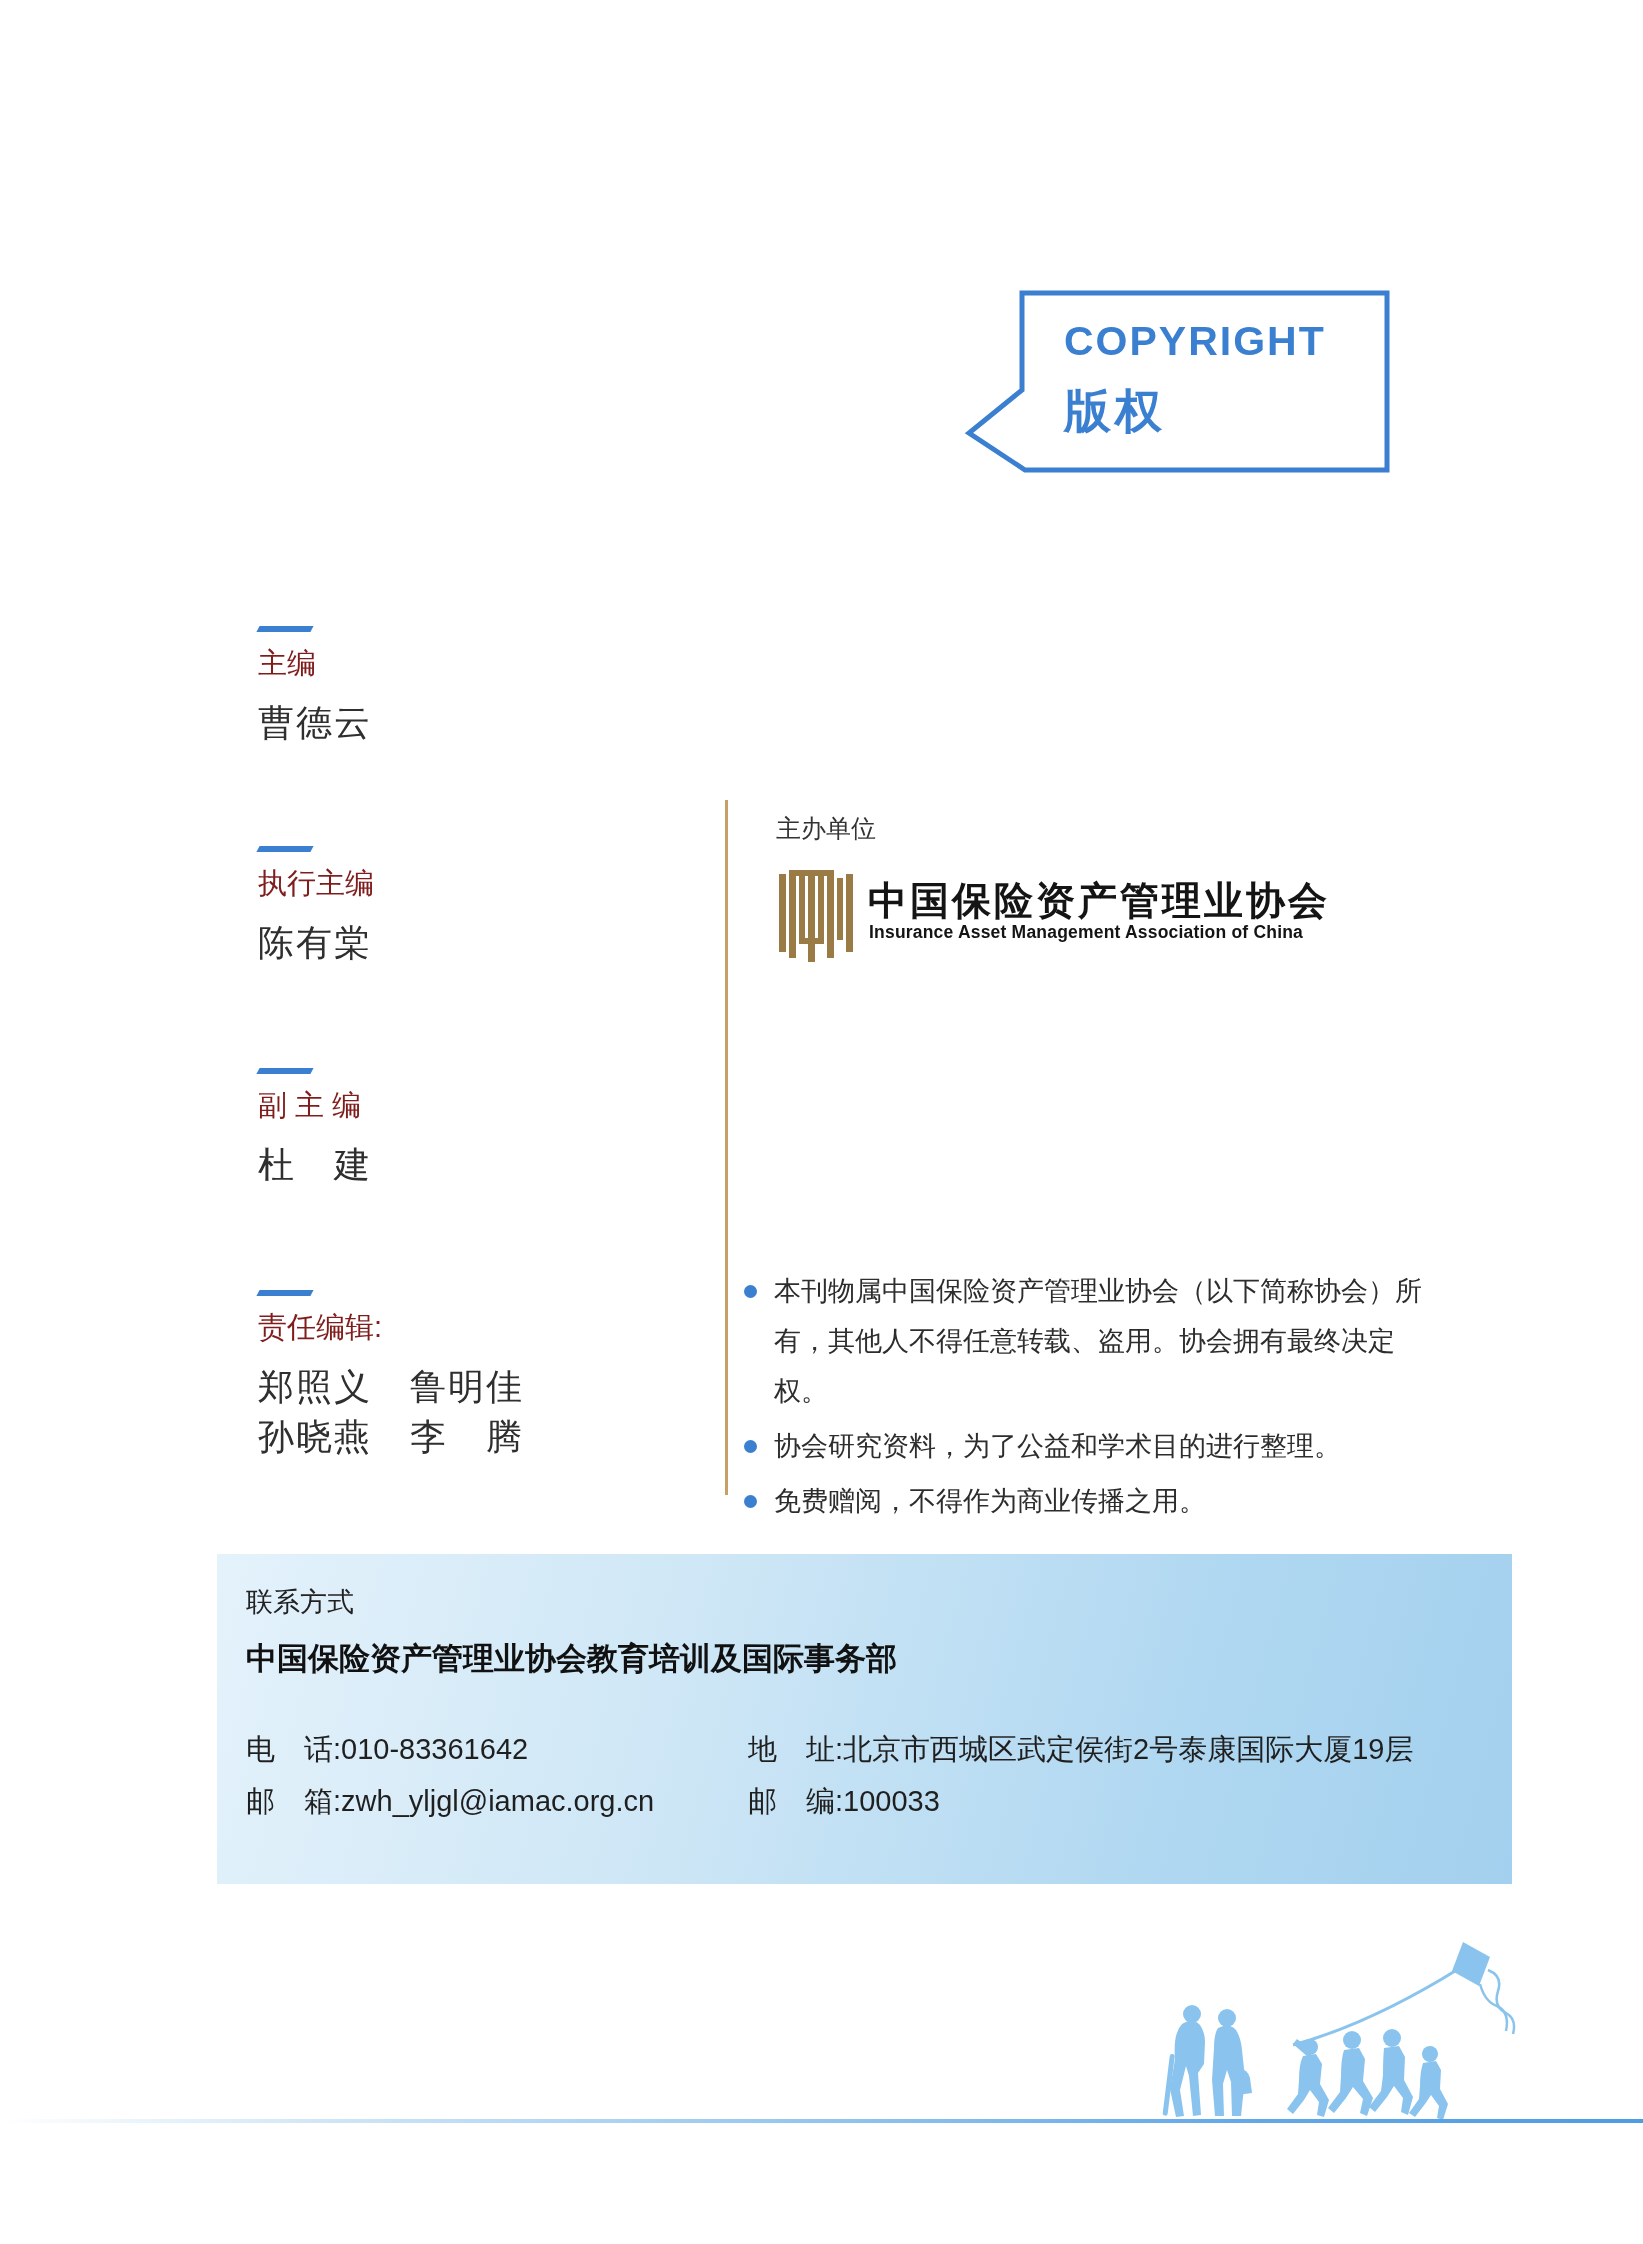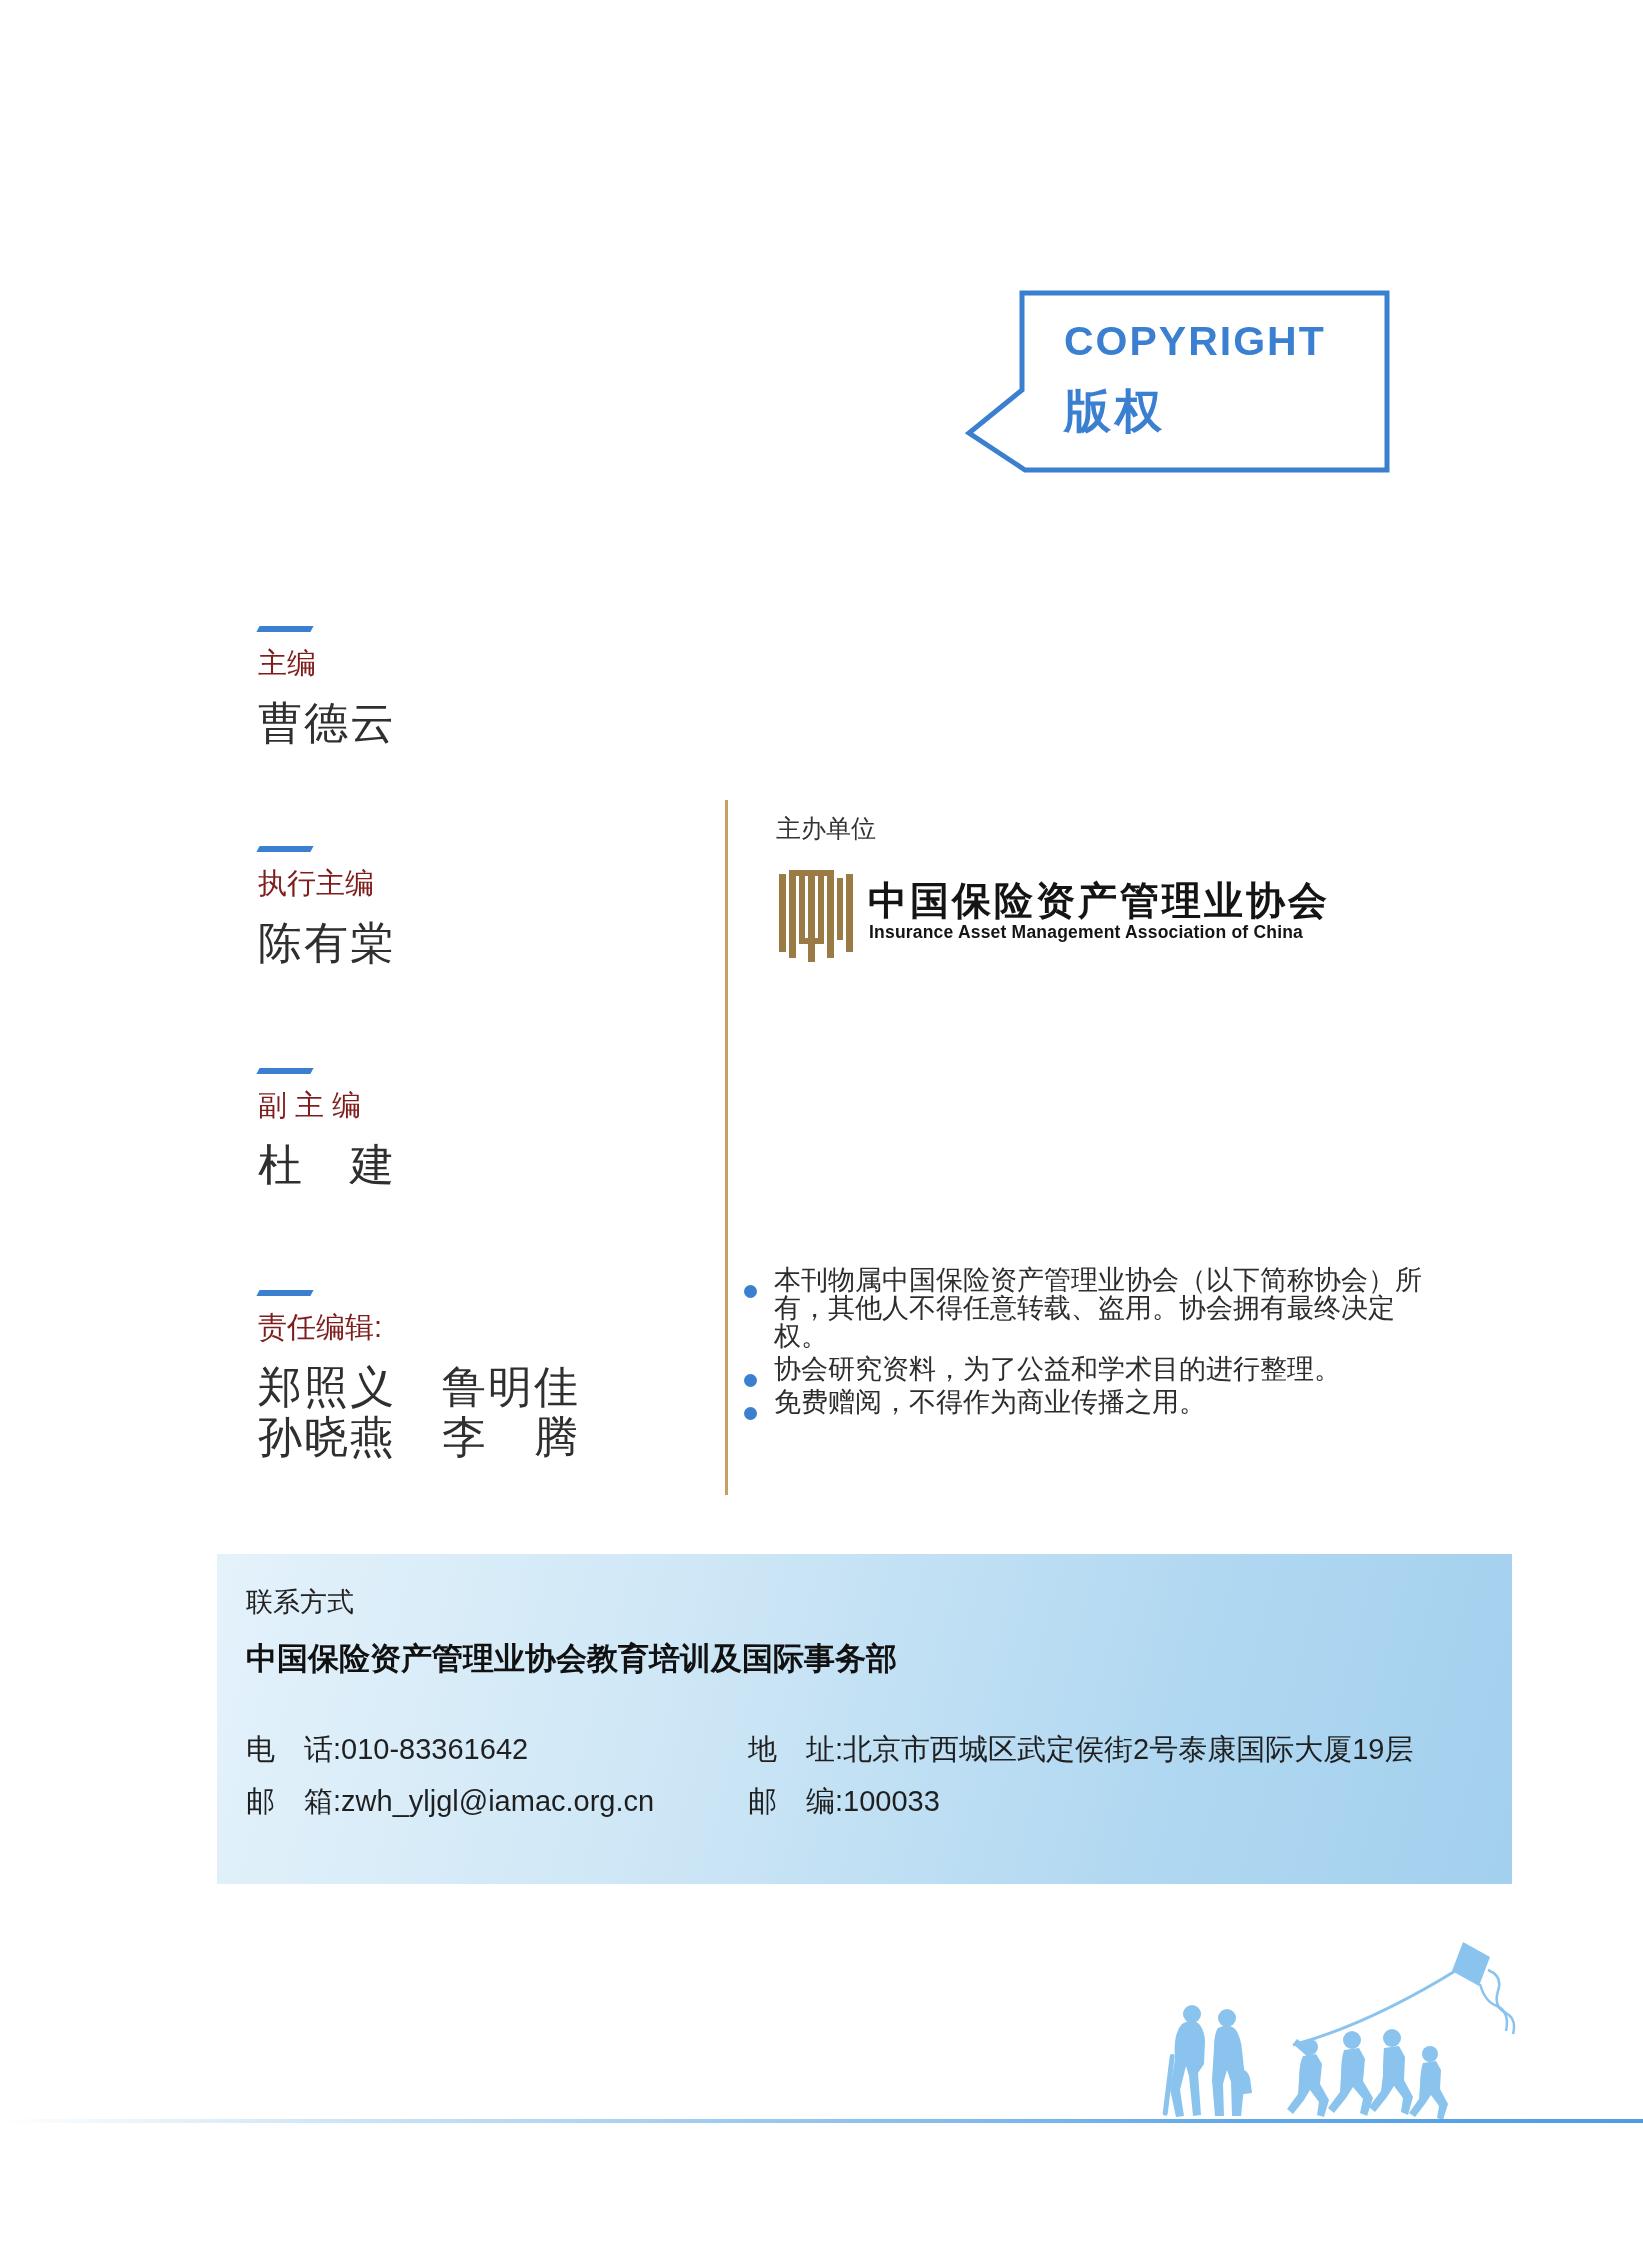--- a/index.html
+++ b/index.html
@@ -10,32 +10,32 @@
   .badge-svg{position:absolute;left:950px;top:278px;}
   .badge-title{position:absolute;left:1064px;top:318px;font-size:41px;font-weight:bold;
     letter-spacing:2px;color:#3a7fd0;}
   .badge-sub{position:absolute;left:1064px;top:380px;font-size:47px;font-weight:bold;
     letter-spacing:4px;color:#3a7fd0;}
 
   
   .section{position:absolute;left:258px;}
   .tick{width:54px;height:6px;background:#3a7fd0;transform:skewX(-28deg);margin-bottom:12px;}
   .sec-label{font-size:29px;color:#7f1d1d;margin-bottom:14px;}
-  .sec-name{font-size:44px;color:#2f2f2f;letter-spacing:2px;line-height:50px;}
+  .sec-name{font-size:36px;color:#2f2f2f;letter-spacing:2px;line-height:50px;}
 
   
   .v-divider{position:absolute;left:725px;top:800px;width:3px;height:695px;background:#c8a065;}
   .org-label{position:absolute;left:776px;top:812px;font-size:25px;color:#333;}
   .logo{position:absolute;left:778px;top:868px;}
   .logo-cn{position:absolute;left:868px;top:874px;font-size:39px;font-weight:bold;color:#141414;letter-spacing:3px;}
   .logo-en{position:absolute;left:869px;top:922px;font-size:17.5px;font-weight:bold;color:#141414;letter-spacing:0.2px;}
 
   
   .notices{position:absolute;left:742px;top:1266px;width:700px;}
-  .notice{position:relative;padding-left:32px;font-size:27px;line-height:28px;color:#2d2d2d;}
+  .notice{position:relative;padding-left:32px;font-size:27px;line-height:50px;color:#2d2d2d;}
   .notice + .notice{margin-top:5px;}
   .notice .dot{position:absolute;left:2px;top:19px;width:13px;height:13px;border-radius:50%;background:#3a7fd0;}
 
   
   .contact{position:absolute;left:217px;top:1554px;width:1295px;height:330px;
     background:linear-gradient(105deg,#e4f2fb 0%,#cfe7f6 35%,#afd7f1 75%,#a3d0ee 100%);}
   .contact-title{position:absolute;left:29px;top:30px;font-size:27px;color:#222;}
   .contact-dept{position:absolute;left:29px;top:84px;font-size:31px;font-weight:bold;color:#111;}
   .c-line{position:absolute;font-size:29px;color:#1f1f1f;}
   .c-label{color:#1f1f1f;text-align:right;}

